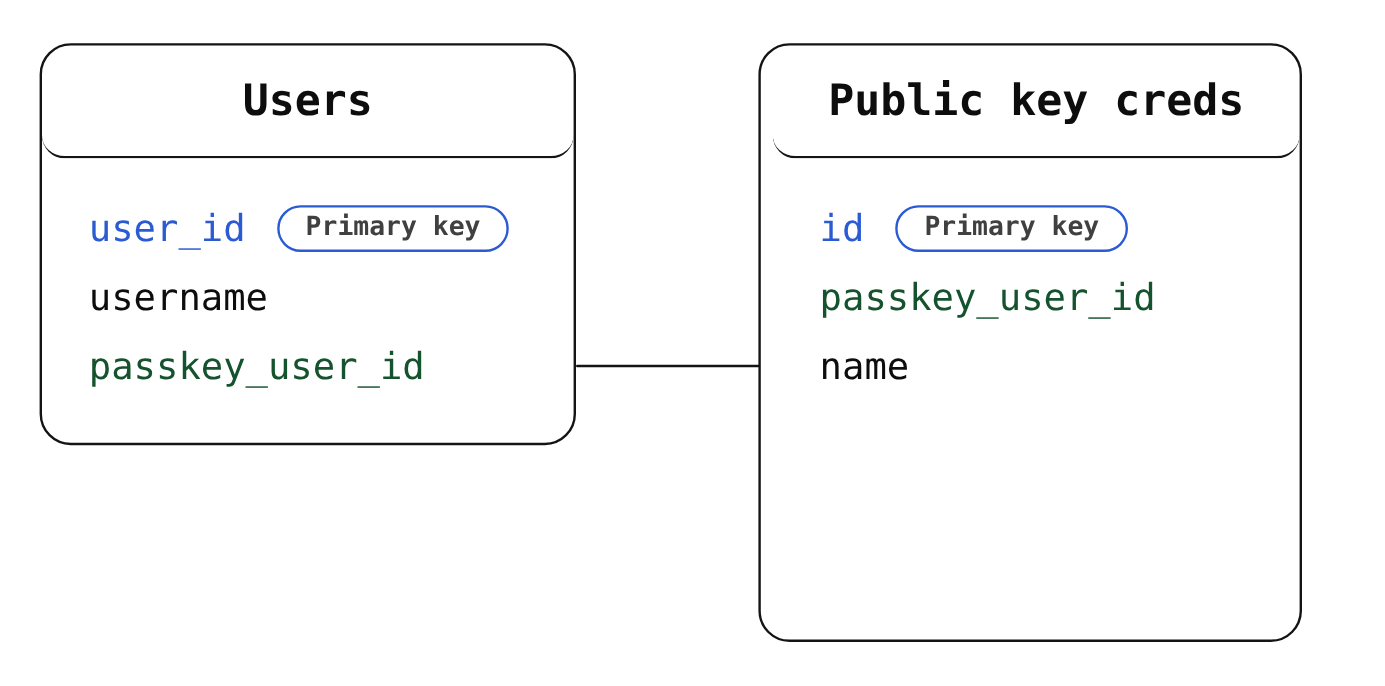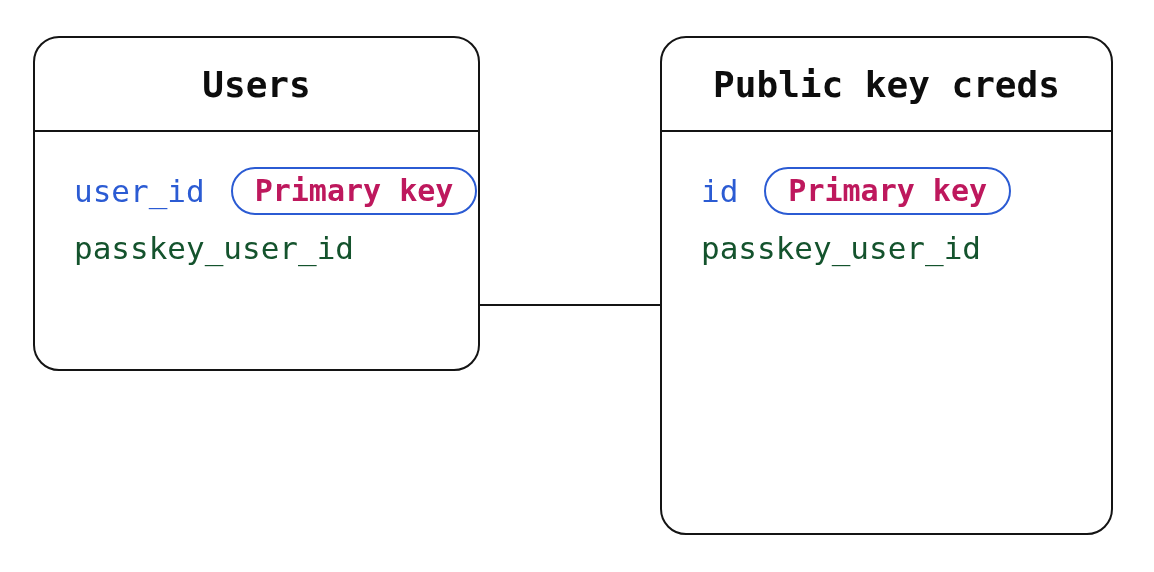--- a/index.html
+++ b/index.html
@@ -1,34 +1,34 @@
 <!DOCTYPE html>
 <html><head>
 <meta charset="utf-8">
 <style>
-  * { margin: 0; padding: 0; box-sizing: border-box; }
+  * { margin: 0; padding: 0; box-sizing: border-box; border-radius: 19px; }
   html, body { background: #ffffff; }
   body {
     font-family: "DejaVu Sans Mono", "Liberation Mono", monospace;
     width: 1154px; height: 572px; overflow: hidden;
   }
   .canvas {
     position: relative;
     width: 1154px; height: 572px;
     background: #ffffff;
   }
   .er-table {
     position: absolute;
     background: #ffffff;
     border: 2px solid #141414;
     border-radius: 26px;
     overflow: hidden;
   }
   .er-table.users   { left: 33px;  top: 36px; width: 447px; height: 335px; }
-  .er-table.pkcreds { left: 660px; top: 36px; width: 453px; height: 499px; }
+  .er-table.pkcreds { left: 632px; top: 36px; width: 453px; height: 499px; padding-left: 10px; }
   .er-title {
     height: 94px;
     display: flex; align-items: center; justify-content: center;
     border-bottom: 2px solid #141414;
     font-size: 36px; font-weight: bold; color: #0d0d0d;
     letter-spacing: 0px;
   }
   .er-body { padding: 30px 0 0 39px; }
   .er-row {
     height: 57.5px;
@@ -37,21 +37,21 @@
     white-space: nowrap;
   }
   .er-row .fname.blue   { color: #2b5bd3; }
   .er-row .fname.orange { color: #14532d; }
   .pk-badge {
     display: inline-flex; align-items: center; justify-content: center;
     margin-left: 26px;
     border: 2px solid #2b5bd3;
     border-radius: 999px;
     padding: 5px 22px 6px 22px;
-    font-size: 30px; font-weight: bold; color: #be185d;
+    font-size: 22px; font-weight: bold; color: #404040;
     line-height: 1.1;
   }
   .relationship-line {
     position: absolute;
     left: 480px; top: 304px;
     width: 188px; height: 2px;
     background: #141414;
   }
 </style>
 </head>
@@ -60,33 +60,39 @@
 <div class="canvas">
 
   <div class="er-table users">
     <div class="er-title">Users</div>
     <div class="er-body">
       <div class="er-row">
         <span class="fname blue">user_id</span>
         <span class="pk-badge">Primary key</span>
       </div>
       <div class="er-row">
+        <span class="fname">username</span>
+      </div>
+      <div class="er-row">
         <span class="fname orange">passkey_user_id</span>
       </div>
     </div>
   </div>
 
   <div class="relationship-line"></div>
 
   <div class="er-table pkcreds">
     <div class="er-title">Public key creds</div>
     <div class="er-body">
       <div class="er-row">
         <span class="fname blue">id</span>
         <span class="pk-badge">Primary key</span>
       </div>
       <div class="er-row">
         <span class="fname orange">passkey_user_id</span>
       </div>
+      <div class="er-row">
+        <span class="fname">name</span>
+      </div>
     </div>
   </div>
 
 </div>
 
 </body></html>

